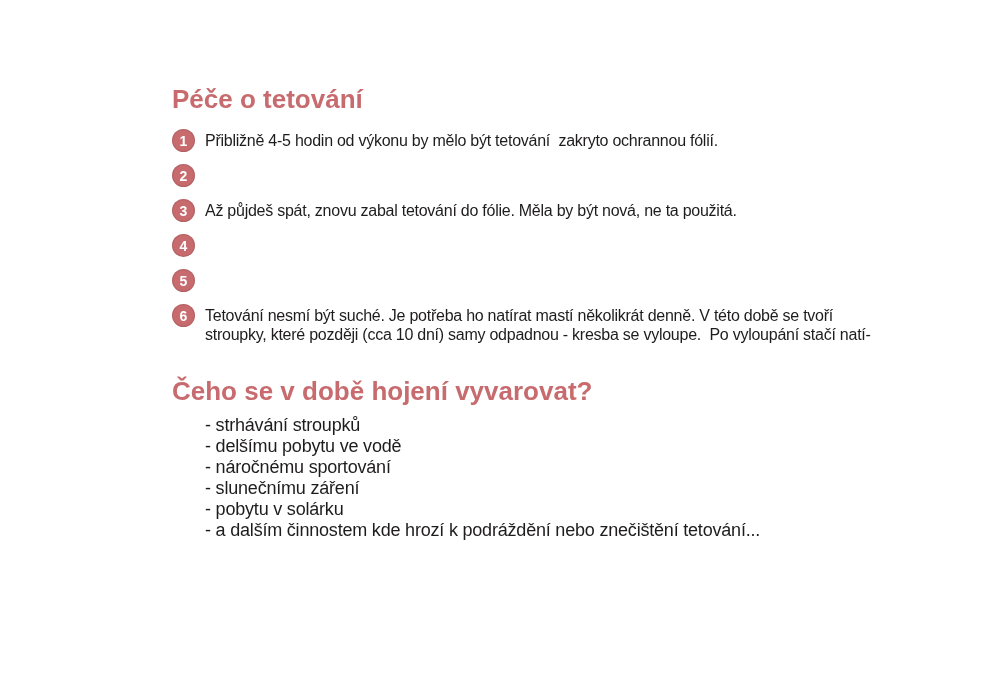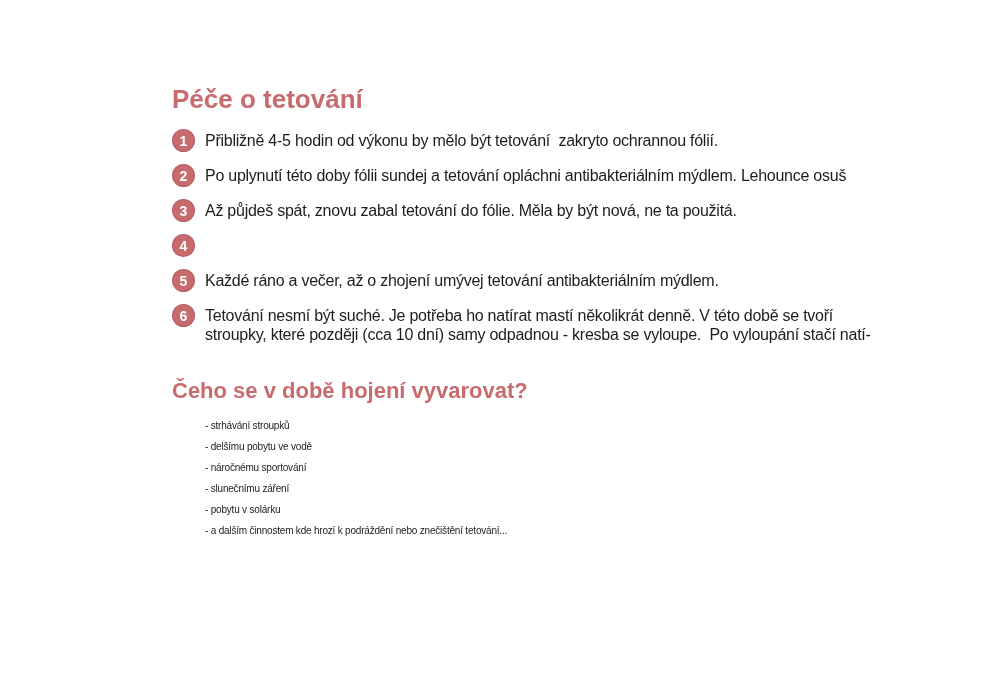--- a/index.html
+++ b/index.html
@@ -55,29 +55,29 @@
   }
   .step-text {
     font-size: 16px;
     line-height: 19px;
     letter-spacing: -0.25px;
   }
   .step-text .line {
     white-space: pre;
   }
   .avoid-title {
-    font-size: 22px;
+    font-size: 26px;
     line-height: 30px;
     font-weight: bold;
     color: var(--accent, #c76b6e);
     margin: 32px 0 9px 0;
   }
   .avoid-list {
     margin-left: 33px;
-    font-size: 10px;
+    font-size: 18px;
     line-height: 21px;
     letter-spacing: -0.2px;
   }
   .avoid-list .avoid-item {
     white-space: pre;
   }
 </style>
 </head>
 <body>
 
@@ -91,42 +91,38 @@
       <div class="step">
         <span class="badge">1</span>
         <div class="step-text">
           <div class="line">Přibližně 4-5 hodin od výkonu by mělo být tetování  zakryto ochrannou fólií.</div>
         </div>
       </div>
 
       <div class="step">
         <span class="badge">2</span>
         <div class="step-text">
-          <div class="line">Po uplynutí této doby fólii sundej a tetování opláchni antibakteriálním mýdlem. Lehounce osuš</div>
         </div>
       </div>
 
       <div class="step">
         <span class="badge">3</span>
         <div class="step-text">
           <div class="line">Až půjdeš spát, znovu zabal tetování do fólie. Měla by být nová, ne ta použitá.</div>
         </div>
       </div>
 
       <div class="step">
         <span class="badge">4</span>
         <div class="step-text">
         </div>
       </div>
 
       <div class="step">
         <span class="badge">5</span>
-        <div class="step-text">
-          <div class="line">Každé ráno a večer, až o zhojení umývej tetování antibakteriálním mýdlem.</div>
-        </div>
       </div>
 
       <div class="step">
         <span class="badge">6</span>
         <div class="step-text">
           <div class="line">Tetování nesmí být suché. Je potřeba ho natírat mastí několikrát denně. V této době se tvoří</div>
           <div class="line">stroupky, které později (cca 10 dní) samy odpadnou - kresba se vyloupe.  Po vyloupání stačí natí-</div>
         </div>
       </div>
 

